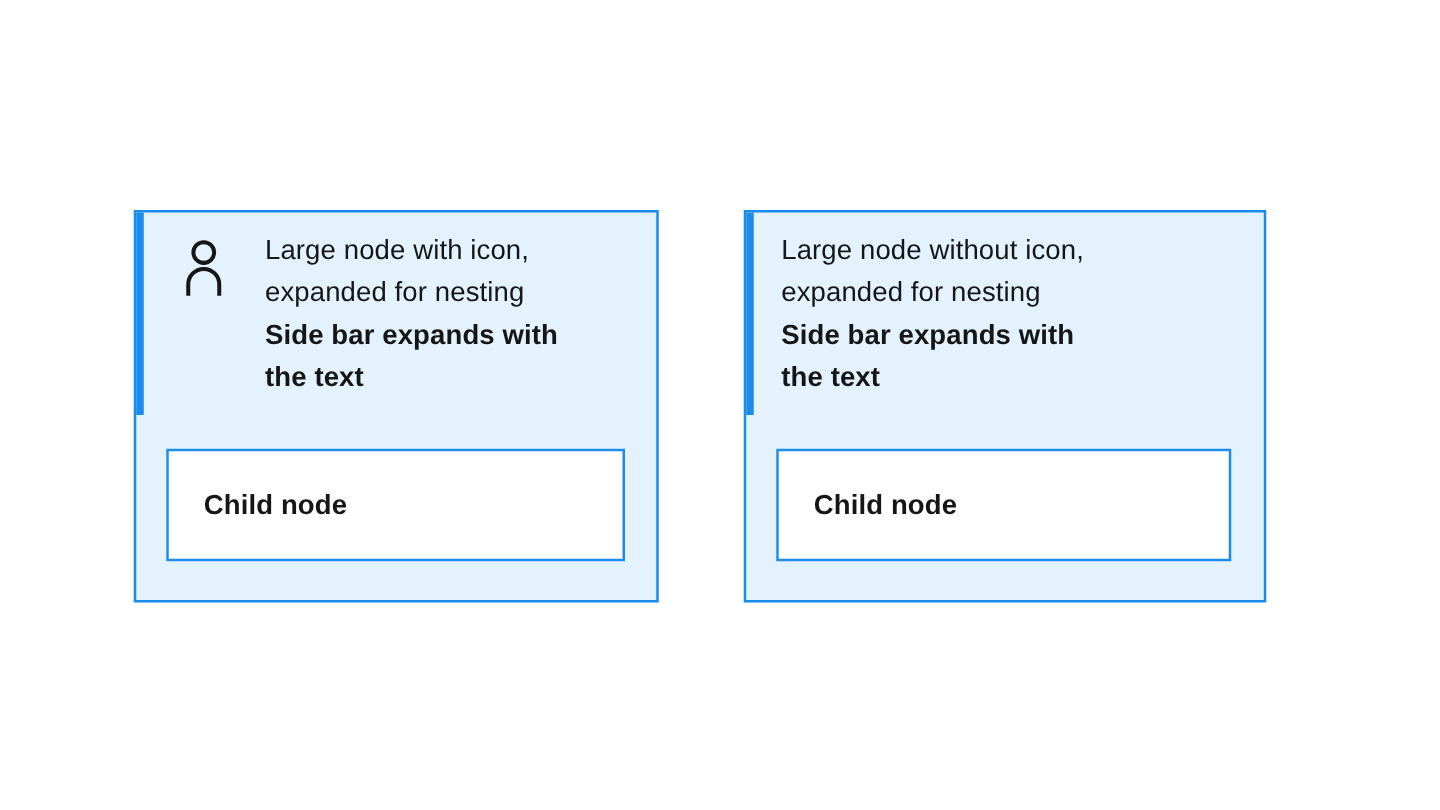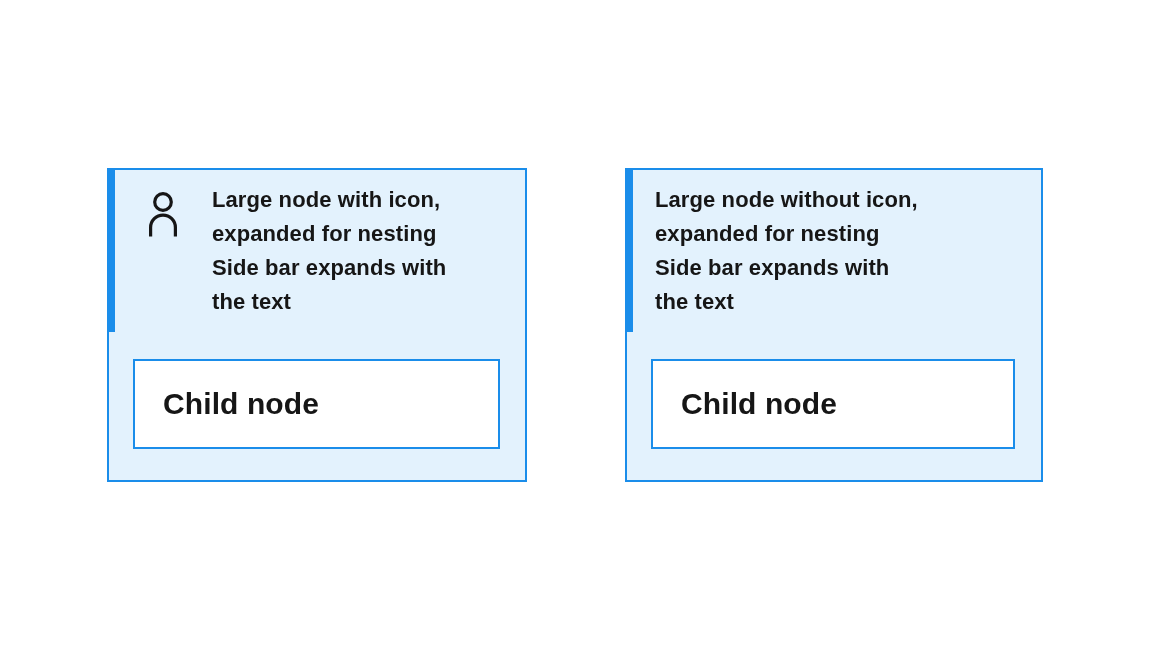--- a/index.html
+++ b/index.html
@@ -19,21 +19,21 @@
   }
   .canvas{position:relative;width:1152px;height:648px;}
   .node-card{
     position:absolute;
     top:168px;
     height:314px;
     background:var(--node-bg);
     border:2px solid var(--accent);
   }
   .node-card.with-icon{left:107px;width:420px;}
-  .node-card.without-icon{left:625px;width:418px;}
+  .node-card.without-icon{left:595px;width:418px;}
   .side-bar{
     position:absolute;
     left:0;top:0;
     width:6px;height:162px;
     background:var(--accent);
   }
   .node-icon{
     position:absolute;
     left:39px;top:21px;
     width:30px;height:46px;
@@ -41,36 +41,36 @@
   .node-icon svg{display:block;width:30px;height:46px;}
   .node-text{
     position:absolute;
     top:13px;
     font-size:22px;
     line-height:34px;
     letter-spacing:0.1px;
   }
   .with-icon .node-text{left:103px;}
   .without-icon .node-text{left:28px;}
-  .title-line{font-weight:700;}
+  .title-line{font-weight:400;}
   .subtitle-line{font-weight:700;}
   .child-node{
     position:absolute;
     left:24px;bottom:31px;
     height:90px;
     background:var(--child-bg);
     border:2px solid var(--accent);
     display:flex;
     align-items:center;
   }
   .with-icon .child-node{width:367px;}
   .without-icon .child-node{width:364px;}
   .child-label{
     font-weight:700;
-    font-size:30px;
+    font-size:22px;
     padding-left:28px;
     letter-spacing:0.1px;
   }
 </style>
 </head>
 <body>
 
 <div class="canvas">
 
   <div class="node-card with-icon">

